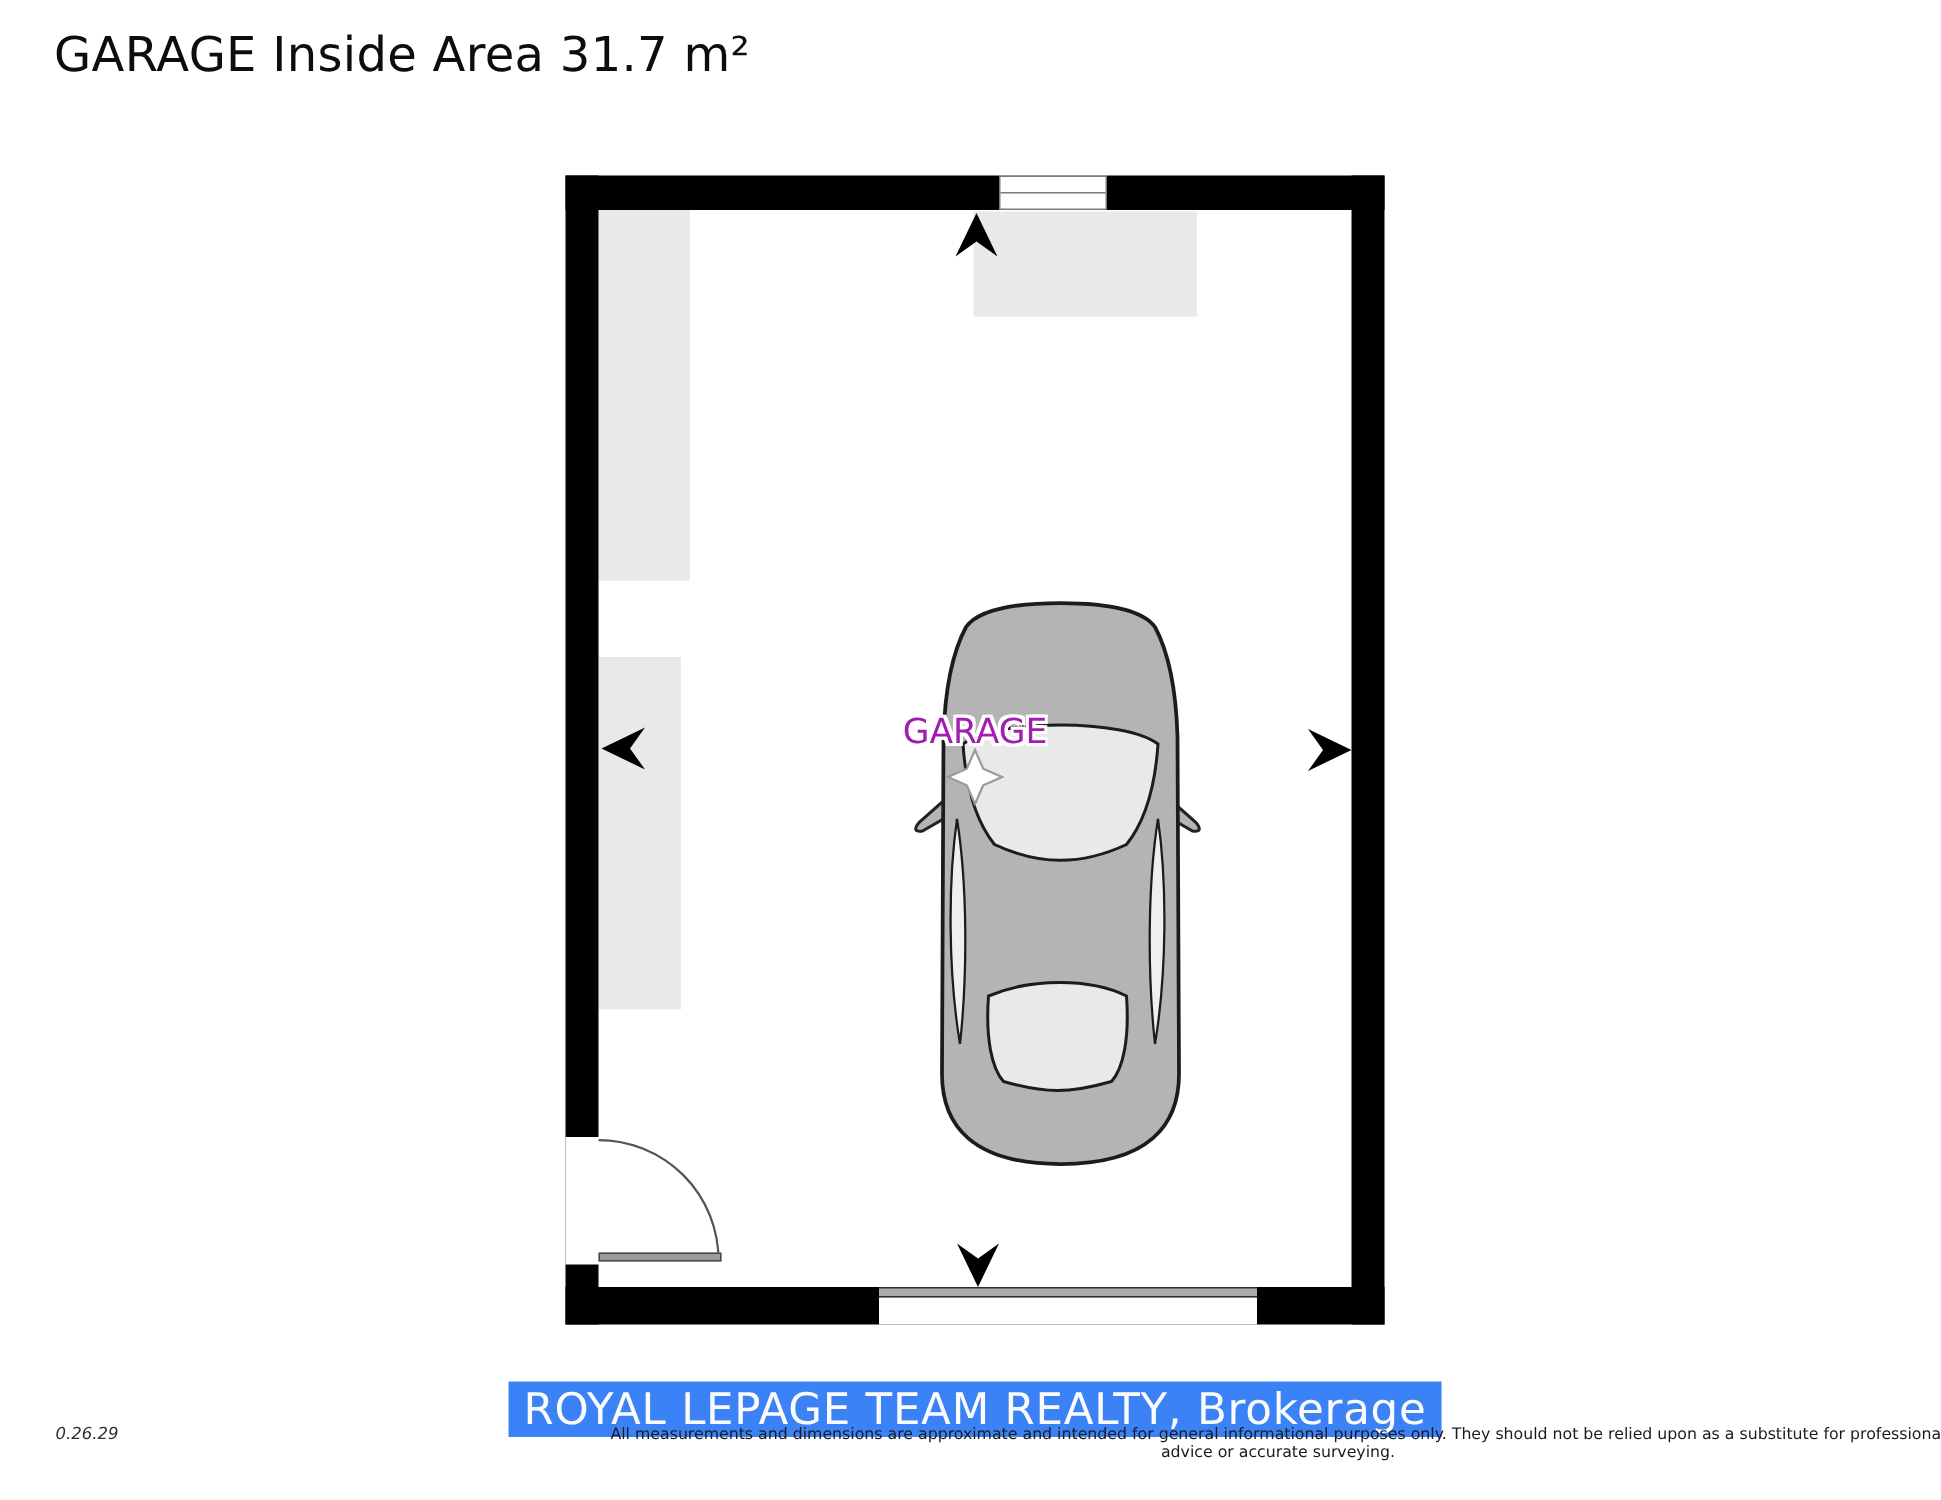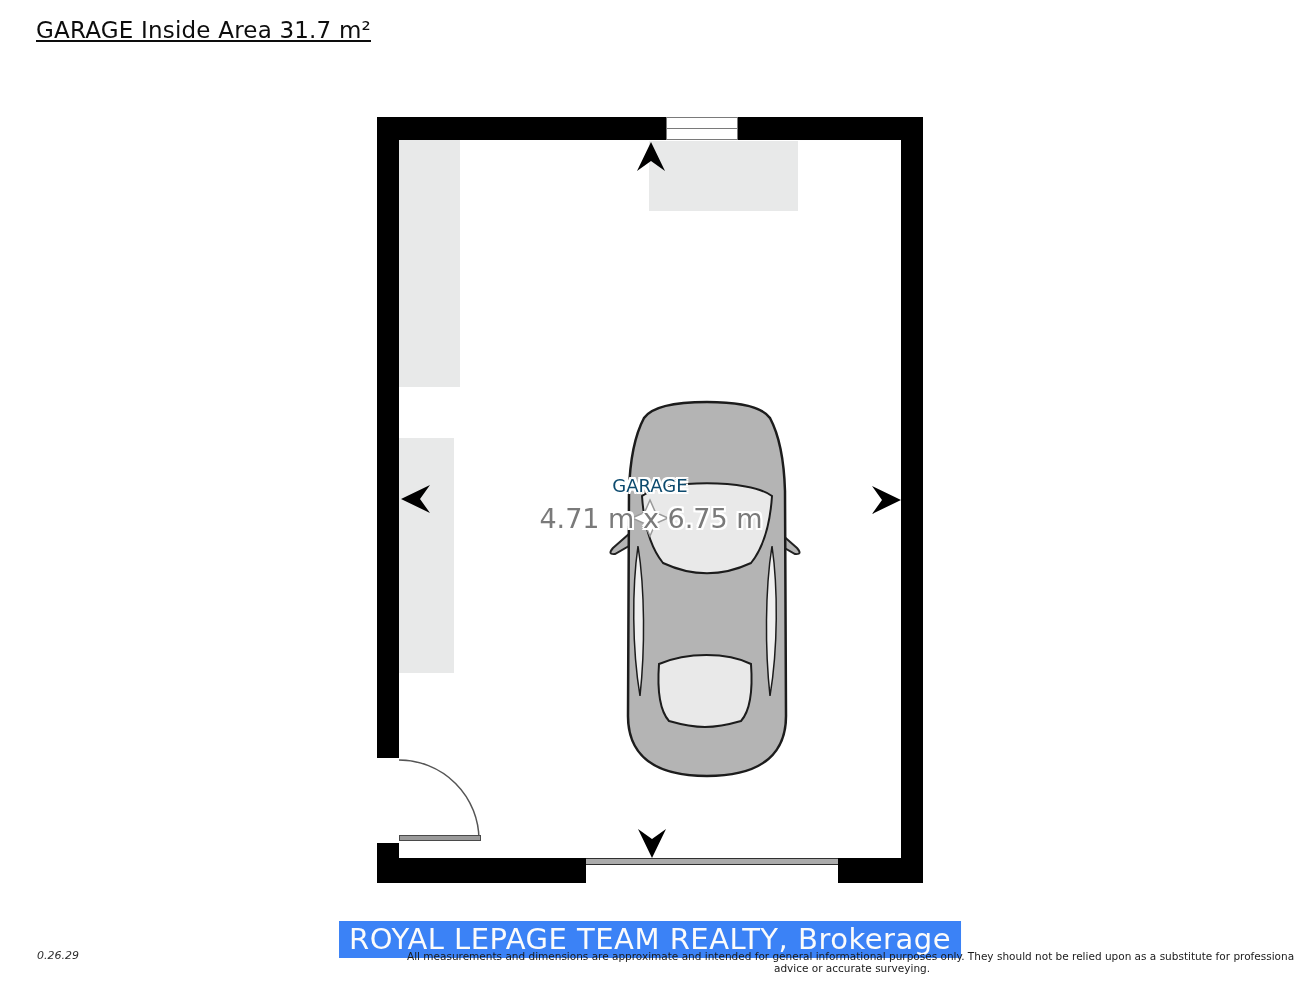--- a/index.html
+++ b/index.html
@@ -4,21 +4,21 @@
 <style>
   * { margin:0; padding:0; box-sizing:border-box; }
   html,body { background:#fff; }
   #canvas {
     position:relative; width:1294px; height:1000px; background:#ffffff;
     font-family:"DejaVu Sans","Liberation Sans",sans-serif; overflow:hidden;
   }
   .abs { position:absolute; }
 
   
-  #title { left:36px; top:17px; font-size:23px; color:#0d0d0d; letter-spacing:.2px;text-decoration:underline; }
+  #title { left:36px; top:17px; font-size:32px; color:#0d0d0d; letter-spacing:.2px; }
 
   
   .storage { background:#e8e9e9; }
   #storage-left-1 { left:399px; top:140px; width:61px;  height:247px; }
   #storage-left-2 { left:399px; top:438px; width:55px;  height:235px; }
   #storage-top    { left:649px; top:141px; width:149px; height:70px;  }
 
   
   .wall { background:#000; }
   #wall-top    { left:377px; top:117px; width:546px; height:23px; }
@@ -56,21 +56,21 @@
   #overlay-svg { left:0; top:0; width:1294px; height:1000px; pointer-events:none; }
 
   
   .halo {
     text-shadow:
       -2px -2px 0 #fff, 2px -2px 0 #fff, -2px 2px 0 #fff, 2px 2px 0 #fff,
       0 -2px 0 #fff, 0 2px 0 #fff, -2px 0 0 #fff, 2px 0 0 #fff;
   }
   #room-label {
     left:650px; top:477px; transform:translateX(-50%);
-    font-size:18px; color:#0c4a6e; line-height:1; white-space:nowrap;
+    font-size:23px; color:#a21caf; line-height:1; white-space:nowrap;
   }
   #room-dims {
     left:651px; top:505px; transform:translateX(-50%);
     font-size:27px; color:#7a7a7a; line-height:1; white-space:nowrap;
   }
 
   
   #watermark {
     left:650px; top:921px; transform:translateX(-50%);
     background:#3b82f6; color:#fbfbfb; font-size:29px; line-height:1.2;
@@ -144,19 +144,18 @@
 
   <svg id="overlay-svg" class="abs" viewBox="0 0 1294 1000">
     <path d="M 650 500 L 655.5 512.5 L 668 518 L 655.5 523.5 L 650 536 L 644.5 523.5 L 632 518 L 644.5 512.5 Z" fill="#ffffff" stroke="#9a9a9a" stroke-width="1.5"></path>
     <path d="M 651 142 L 665 171 L 651 161 L 637 171 Z" fill="#000"></path>
     <path d="M 652 858 L 666 829 L 652 839 L 638 829 Z" fill="#000"></path>
     <path d="M 401 499 L 430 485 L 420 499 L 430 513 Z" fill="#000"></path>
     <path d="M 901 500 L 872 486 L 882 500 L 872 514 Z" fill="#000"></path>
   </svg>
 
   <div id="room-label" class="abs halo">GARAGE</div>
-  <div id="room-dims" class="abs halo">4.71 m x 6.75 m</div>
 
   <div id="watermark" class="abs">ROYAL LEPAGE TEAM REALTY, Brokerage</div>
   <div id="version" class="abs">0.26.29</div>
   <div id="disclaimer" class="abs">All measurements and dimensions are approximate and intended for general informational purposes only. They should not be relied upon as a substitute for professional advice or accurate surveying.</div>
 
 </div>
 
 </body></html>

